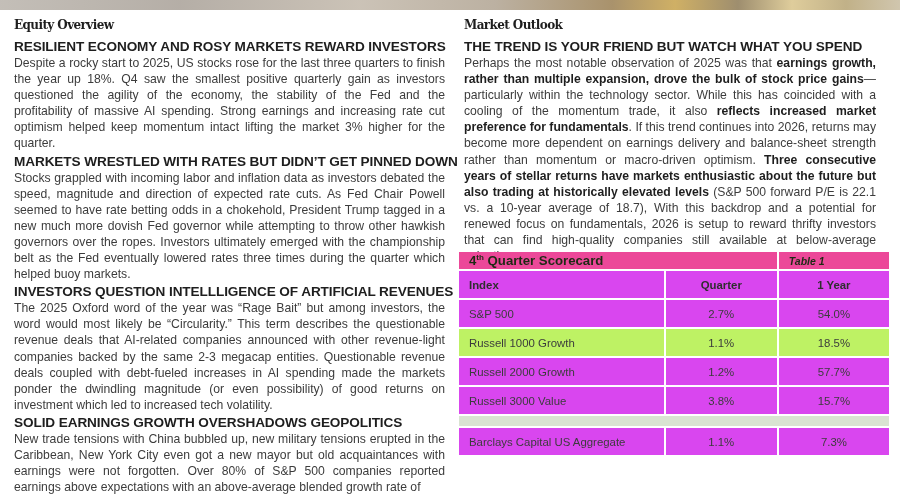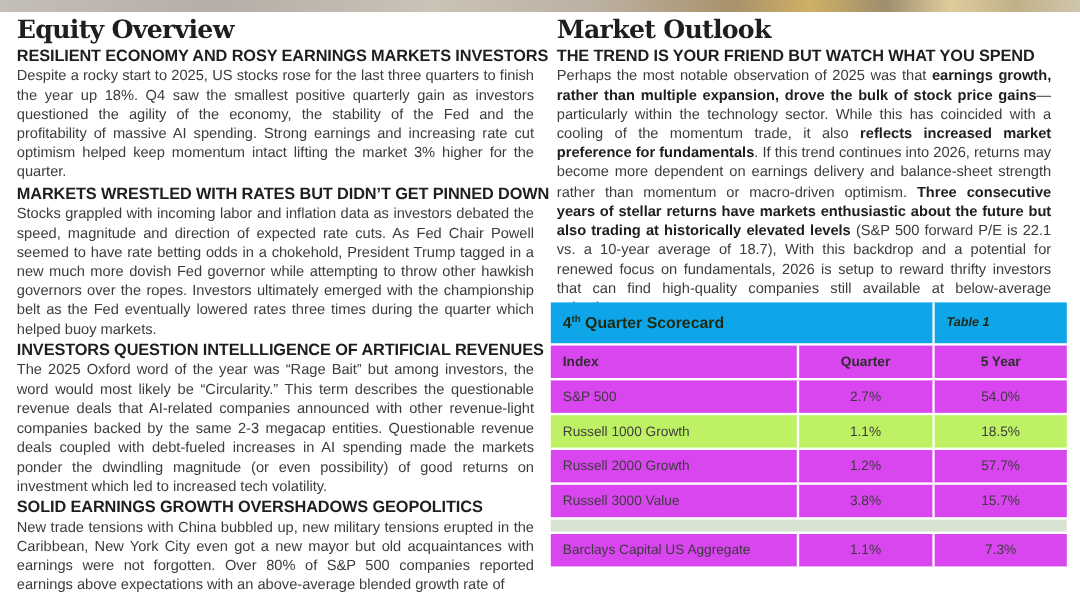--- a/index.html
+++ b/index.html
@@ -12,21 +12,21 @@
   .banner {
     position: absolute; left: 0; top: 0; width: 900px; height: 10px;
     background: linear-gradient(90deg, #b9b3ab 0%, #a8a097 20%, #c2b8aa 40%, #b0a391 55%, #9a7f52 68%, #c7a24a 75%, #8d7a55 82%, #d9c48a 88%, #b6a373 94%, #c8bca0 100%);
     opacity: 0.85;
   }
   .col { position: absolute; top: 14px; }
   .col-left { left: 14px; width: 431px; }
   .col-right { left: 464px; width: 412px; }
   .sec-title {
     font-family: "DejaVu Serif", serif;
-    font-weight: bold; font-size: 21px; color: #1e1e1e;
+    font-weight: bold; font-size: 12px; color: #1e1e1e;
     letter-spacing: -0.6px; margin: 0 0 2px 0; line-height: 22px;
   }
   .heading {
     font-family: "Liberation Sans", sans-serif;
     font-weight: bold; font-size: 13.6px; color: #1e1e1e;
     line-height: 17px; margin: 0; letter-spacing: -0.1px;
     white-space: nowrap;
   }
   .para {
     font-family: "Liberation Sans", sans-serif;
@@ -36,21 +36,21 @@
   .para b { color: #1e1e1e; }
 
   .table-wrap { position: absolute; left: 459px; top: 250px; width: 430px; }
   table { border-collapse: separate; border-spacing: 0 2px; width: 430px; }
   td {
     font-family: "Liberation Sans", sans-serif;
     font-size: 11.4px; color: #3c3c3c; height: 27px; padding: 0 10px;
     border-right: 2px solid #ffffff;
   }
   td:last-child { border-right: none; }
-  .t-head td { background: #0ea5e9; color: #1e2a14; height: 34px; }
+  .t-head td { background: #ec4899; color: #1e2a14; height: 17px; }
   .t-head .t-title { font-size: 13.2px; font-weight: bold; }
   .t-head .t-title sup { font-size: 8px; }
   .t-head .t-label { font-style: italic; font-weight: bold; font-size: 10.5px; }
   .t-cols td { background: #d946ef; font-weight: bold; color: #2e2e2e; height: 27px; margin-left: 40px; }
   .row-odd td { background: #d946ef; }
   .row-even td { background: #bef264; }
   .row-spacer td { background: #d9e3d2; height: 10px; }
   .num { text-align: center; }
   .c1 { width: 198px; }
   .c2 { width: 96px; }
@@ -58,21 +58,21 @@
 </style>
 </head>
 <body>
 
 <div class="banner"></div>
 
 <div class="col col-left">
   <div class="sec-title">Equity Overview</div>
 
   <div>
-    <div class="heading">RESILIENT ECONOMY AND ROSY EARNINGS MARKETS INVESTORS</div>
+    <div class="heading">RESILIENT ECONOMY AND ROSY MARKETS REWARD INVESTORS</div>
     <p class="para">Despite a rocky start to 2025, US stocks rose for the last three quarters to finish the year up 18%.  Q4 saw the smallest positive quarterly gain as investors questioned the agility of the economy, the stability of the Fed and the profitability of massive AI spending.  Strong earnings and increasing rate cut optimism helped keep momentum intact lifting the market 3% higher for the quarter.</p>
   </div>
   <div>
     <div class="heading">MARKETS WRESTLED WITH RATES BUT DIDN’T GET PINNED DOWN</div>
     <p class="para">Stocks grappled with incoming labor and inflation data as investors debated the speed, magnitude and direction of expected rate cuts.  As Fed Chair Powell seemed to have rate betting odds in a chokehold, President Trump tagged in a new much more dovish Fed governor while attempting to throw other hawkish governors over the ropes.  Investors ultimately emerged with the championship belt as the Fed eventually lowered rates three times during the quarter which helped buoy markets.</p>
   </div>
   <div>
     <div class="heading">INVESTORS QUESTION INTELLLIGENCE OF ARTIFICIAL REVENUES</div>
     <p class="para">The 2025 Oxford word of the year was “Rage Bait” but among investors, the word would most likely be “Circularity.”  This term describes the questionable revenue deals that AI-related companies announced with other revenue-light companies backed by the same 2-3 megacap entities. Questionable revenue deals coupled with debt-fueled increases in AI spending made the markets ponder the dwindling magnitude (or even possibility) of good returns on investment which led to increased tech volatility.</p>
   </div>
@@ -91,21 +91,21 @@
 <div class="table-wrap">
   <table>
     <tbody>
         <tr class="t-head">
       <td class="t-title" colspan="2"><span>4</span><sup>th</sup><span> Quarter Scorecard</span></td>
       <td class="t-label">Table 1</td>
     </tr>
     <tr class="t-cols">
       <td class="c1">Index</td>
       <td class="c2 num">Quarter</td>
-      <td class="c3 num">5 Year</td>
+      <td class="c3 num">1 Year</td>
     </tr>
     <tr class="row-odd">
       <td>S&amp;P 500</td>
       <td class="num">2.7%</td>
       <td class="num">54.0%</td>
     </tr>
     <tr class="row-even">
       <td>Russell 1000 Growth</td>
       <td class="num">1.1%</td>
       <td class="num">18.5%</td>

